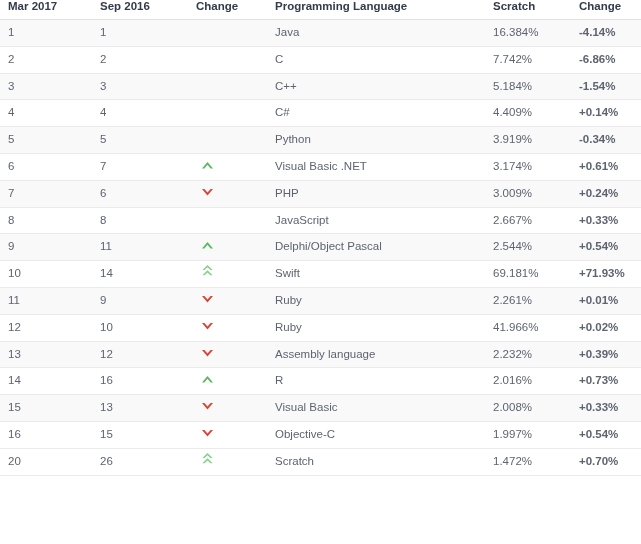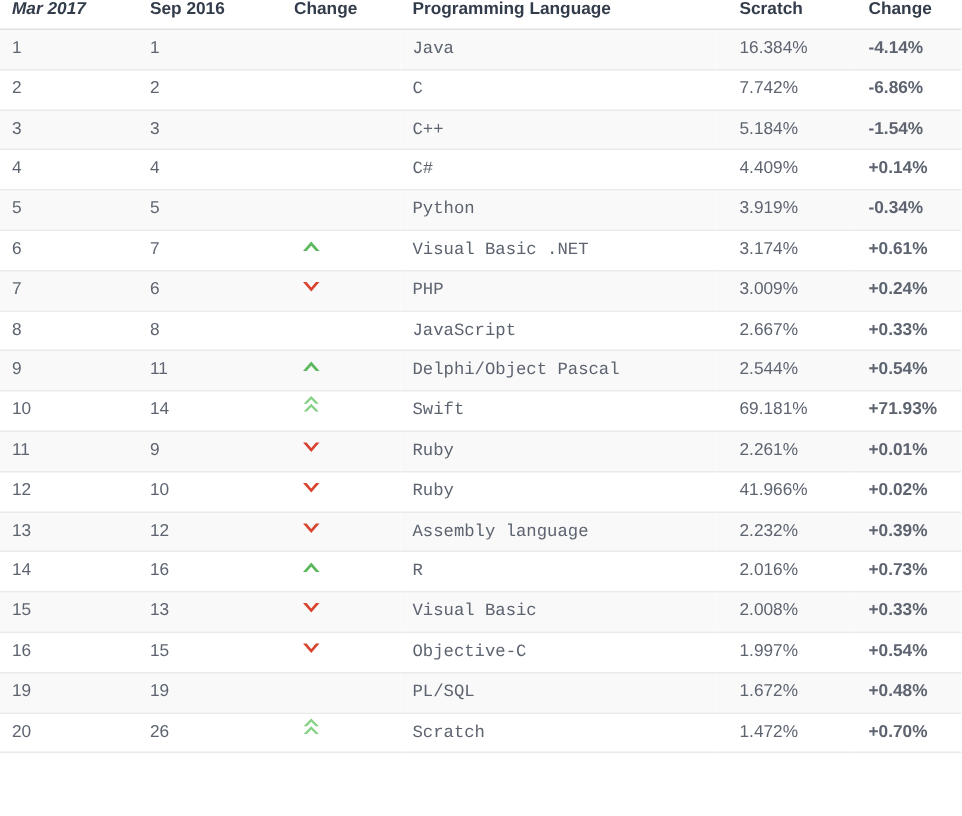--- a/index.html
+++ b/index.html
@@ -34,21 +34,21 @@
   thead th {
     font-size: 11.5px;
     font-weight: bold;
     color: #333c4a;
     text-align: left;
     padding: 0 0 7px 0;
     vertical-align: bottom;
     border-bottom: 1px solid #e0e0e0;
     white-space: nowrap;
   }
-  th.h-rank-now  { padding-left: 8px; font-style: italic; }
+  th.h-rank-now  { padding-left: 8px; }
   th.h-rank-prev { padding-left: 8px; }
   th.h-change    { padding-left: 8px; }
   th.h-lang      { padding-left: 8px; }
   th.h-ratings   { padding-left: 16px; }
   th.h-delta     { padding-left: 10px; }
 
   
   tbody tr {
     height: 25.8px;
   }
@@ -59,21 +59,21 @@
     font-size: 11.5px;
     border-bottom: 1px solid #eaeaea;
     vertical-align: middle;
     white-space: nowrap;
     padding: 0;
     line-height: 25.8px;
   }
   td.rank-now  { padding-left: 8px; }
   td.rank-prev { padding-left: 8px; }
   td.change-cell { padding-left: 8px; text-align: left; }
-  td.lang      { padding-left: 8px; font-family: Liberation Mono, monospace; }
+  td.lang      { padding-left: 8px; }
   td.ratings   { padding-left: 16px; }
   td.delta     { padding-left: 10px; font-weight: bold; }
 
   
   .arrow-wrap {
     display: inline-block;
     width: 22px;
     text-align: center;
     line-height: 25.8px;
   }
@@ -244,28 +244,20 @@
       <tr class="even">
         <td class="rank-now">16</td>
         <td class="rank-prev">15</td>
         <td class="change-cell"><span class="arrow-wrap"><svg class="arrow-svg" width="13" height="10" viewBox="0 0 13 10" aria-hidden="true">
               <path d="M6.5 8.4 L1 2 L3.4 2 L6.5 5.6 L9.6 2 L12 2 Z" fill="#d9432f"></path>
             </svg></span></td>
         <td class="lang">Objective-C</td>
         <td class="ratings">1.997%</td>
         <td class="delta">+0.54%</td>
       </tr>
-      <tr class="odd">
-        <td class="rank-now">19</td>
-        <td class="rank-prev">19</td>
-        <td class="change-cell"></td>
-        <td class="lang">PL/SQL</td>
-        <td class="ratings">1.672%</td>
-        <td class="delta">+0.48%</td>
-      </tr>
       <tr class="even">
         <td class="rank-now">20</td>
         <td class="rank-prev">26</td>
         <td class="change-cell"><span class="arrow-wrap"><svg class="arrow-svg" width="13" height="13" viewBox="0 0 13 13" aria-hidden="true">
               <path d="M6.5 1 L11.6 6.1 L9.4 6.1 L6.5 3.2 L3.6 6.1 L1.4 6.1 Z" fill="#85d185"></path>
               <path d="M6.5 6.2 L11.6 11.3 L9.4 11.3 L6.5 8.4 L3.6 11.3 L1.4 11.3 Z" fill="#85d185"></path>
             </svg></span></td>
         <td class="lang">Scratch</td>
         <td class="ratings">1.472%</td>
         <td class="delta">+0.70%</td>

